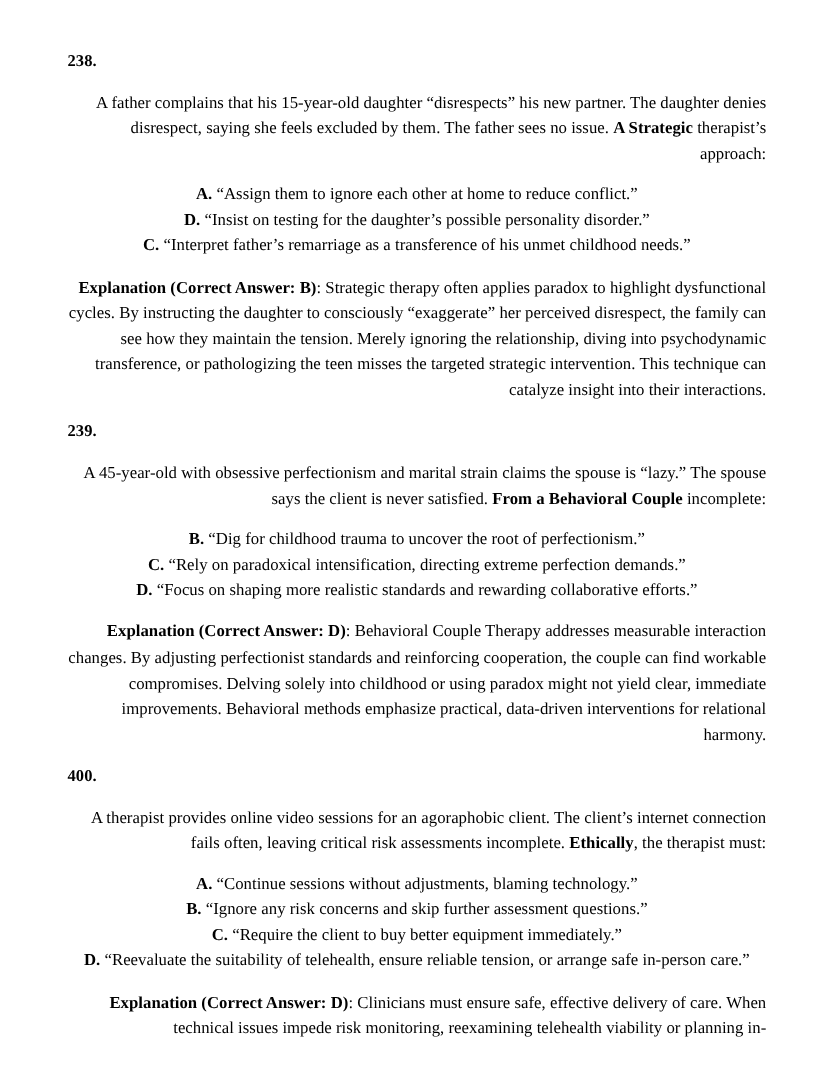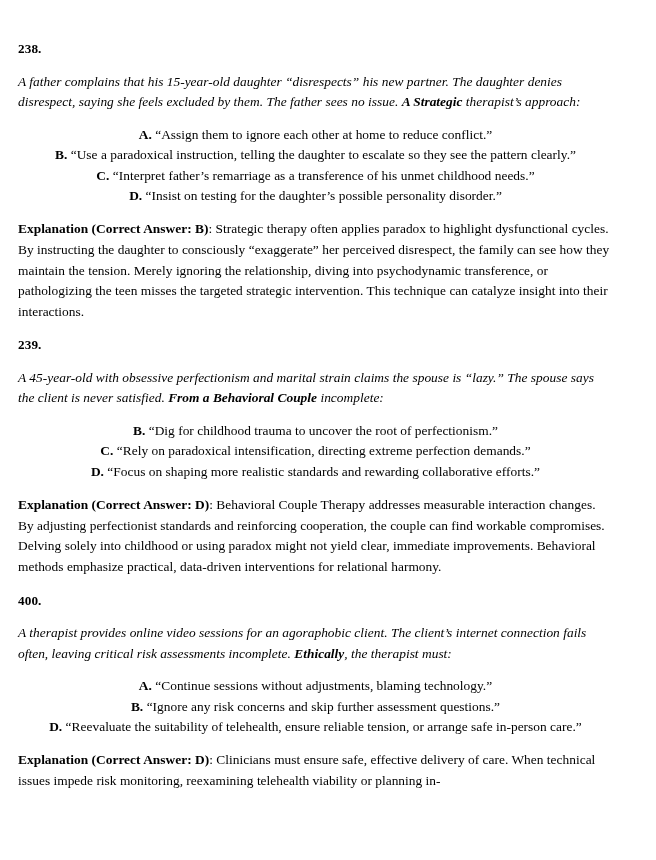--- a/index.html
+++ b/index.html
@@ -14,37 +14,36 @@
     overflow: hidden;
     font-family: "Liberation Serif", "DejaVu Serif", serif;
     color: #000000;
     -webkit-font-smoothing: antialiased;
   }
   .page {
     position: relative;
     width: 656px;
     height: 860px;
     box-sizing: border-box;
-    padding: 39px 43px 0 18px;
+    padding: 39px 43px 0 54px;
     background: #ffffff;
   }
   .qnum {
     font-size: 13.2px;
     font-weight: bold;
     line-height: 20.5px;
     margin: 0;
     letter-spacing: 0.1px;
   }
   .para {
     font-size: 13.4px;
     line-height: 20.6px;
     margin: 0;
-    text-align: left;
+    text-align: right;
     letter-spacing: 0.02px;
-    font-style: italic;
   }
   .options {
     margin: 0;
     padding: 0;
     list-style: none;
     text-align: center;
   }
   .options li {
     font-size: 13.4px;
     line-height: 20.4px;
@@ -52,20 +51,21 @@
     letter-spacing: 0.02px;
   }
   .opt-letter {
     font-weight: bold;
   }
   .explanation {
     font-size: 13.4px;
     line-height: 20.6px;
     margin: 0;
     letter-spacing: 0.02px;
+    text-align: right;
   }
   .expl-head {
     font-weight: bold;
   }
   .bold {
     font-weight: bold;
   }
   
   .gap-qnum-to-stem { height: 12px; }
   .gap-stem-to-opts { height: 12px; }
@@ -77,23 +77,22 @@
 
 <div class="page">
 
   <div>
     <p class="qnum">238.</p>
     <div class="gap-qnum-to-stem"></div>
     <p class="para"><span>A father complains that his 15-year-old daughter “disrespects” his new partner. The daughter denies disrespect, saying she feels excluded by them. The father sees no issue. </span><span class="bold">A Strategic</span><span> therapist’s approach:</span></p>
     <div class="gap-stem-to-opts"></div>
     <ul class="options">
       <li><span class="opt-letter">A.</span> <span>“Assign them to ignore each other at home to reduce conflict.”</span></li>
-      <li><span class="opt-letter">B.</span> <span>“Use a paradoxical instruction, telling the daughter to escalate so they see the pattern clearly.”</span></li>
+      <li><span class="opt-letter">D.</span> <span>“Insist on testing for the daughter’s possible personality disorder.”</span></li>
       <li><span class="opt-letter">C.</span> <span>“Interpret father’s remarriage as a transference of his unmet childhood needs.”</span></li>
-      <li><span class="opt-letter">D.</span> <span>“Insist on testing for the daughter’s possible personality disorder.”</span></li>
     </ul>
     <div class="gap-opts-to-expl"></div>
     <p class="explanation"><span class="expl-head">Explanation (Correct Answer: B)</span><span>: Strategic therapy often applies paradox to highlight dysfunctional cycles. By instructing the daughter to consciously “exaggerate” her perceived disrespect, the family can see how they maintain the tension. Merely ignoring the relationship, diving into psychodynamic transference, or pathologizing the teen misses the targeted strategic intervention. This technique can catalyze insight into their interactions.</span></p>
   </div>
 
   <div class="gap-expl-to-qnum"></div>
 
   <div>
     <p class="qnum">239.</p>
     <div class="gap-qnum-to-stem"></div>
@@ -111,19 +110,20 @@
   <div class="gap-expl-to-qnum"></div>
 
   <div>
     <p class="qnum">400.</p>
     <div class="gap-qnum-to-stem"></div>
     <p class="para"><span>A therapist provides online video sessions for an agoraphobic client. The client’s internet connection fails often, leaving critical risk assessments incomplete. </span><span class="bold">Ethically</span><span>, the therapist must:</span></p>
     <div class="gap-stem-to-opts"></div>
     <ul class="options">
       <li><span class="opt-letter">A.</span> <span>“Continue sessions without adjustments, blaming technology.”</span></li>
       <li><span class="opt-letter">B.</span> <span>“Ignore any risk concerns and skip further assessment questions.”</span></li>
+      <li><span class="opt-letter">C.</span> <span>“Require the client to buy better equipment immediately.”</span></li>
       <li><span class="opt-letter">D.</span> <span>“Reevaluate the suitability of telehealth, ensure reliable tension, or arrange safe in-person care.”</span></li>
     </ul>
     <div class="gap-opts-to-expl"></div>
     <p class="explanation"><span class="expl-head">Explanation (Correct Answer: D)</span><span>: Clinicians must ensure safe, effective delivery of care. When technical issues impede risk monitoring, reexamining telehealth viability or planning in-</span></p>
   </div>
 
 </div>
 
 </body></html>

